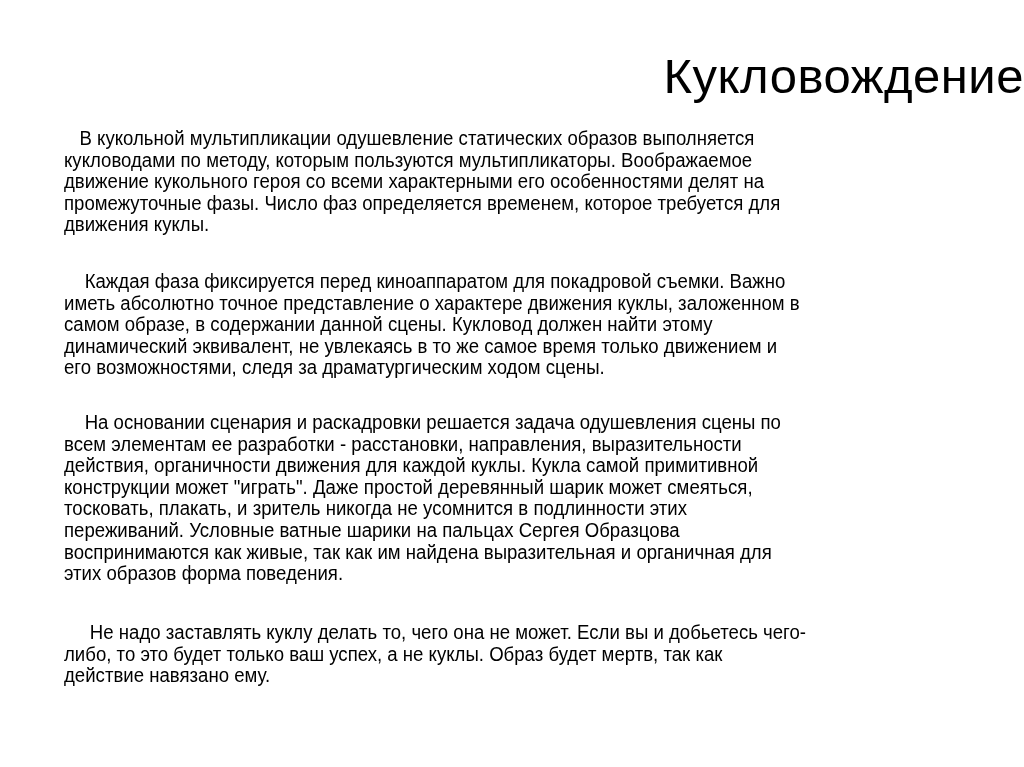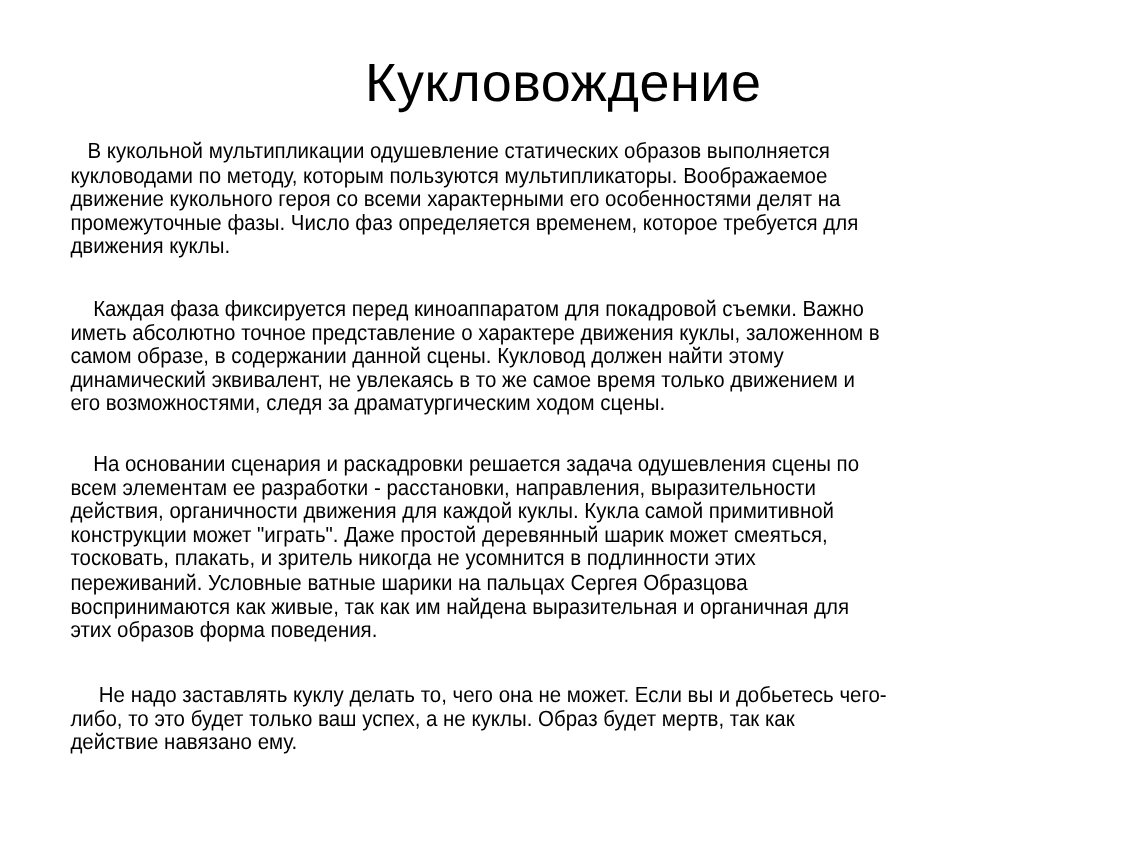--- a/index.html
+++ b/index.html
@@ -20,21 +20,21 @@
       left: 0; top: 0;
       width: 1024px;
       height: 767px;
       background: #ffffff;
     }
     .title {
       position: absolute;
       left: 0;
       top: 36px;
       width: 1024px;
-      text-align: center;
+      text-align: right;
       font-size: 49px;
       line-height: 80px;
       font-weight: normal;
       letter-spacing: 0.5px;
       margin: 0;
     }
     .body {
       position: absolute;
       left: 64px;
       top: 128px;

